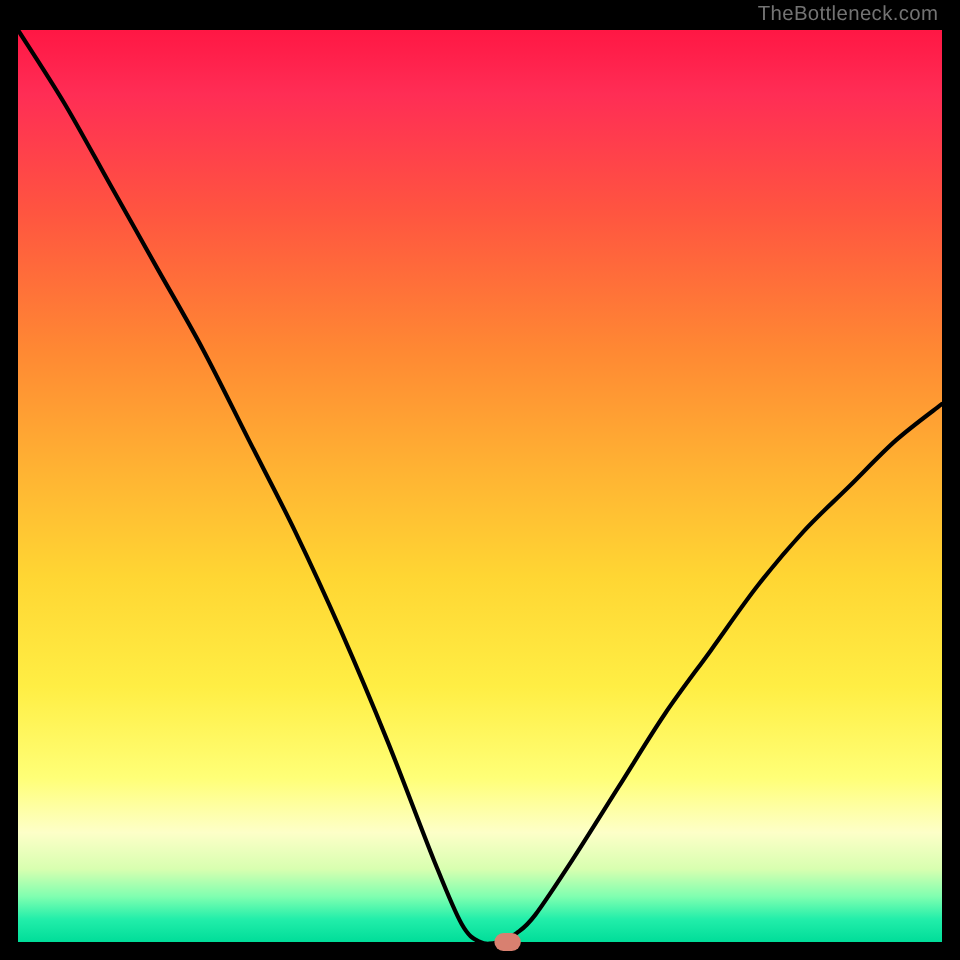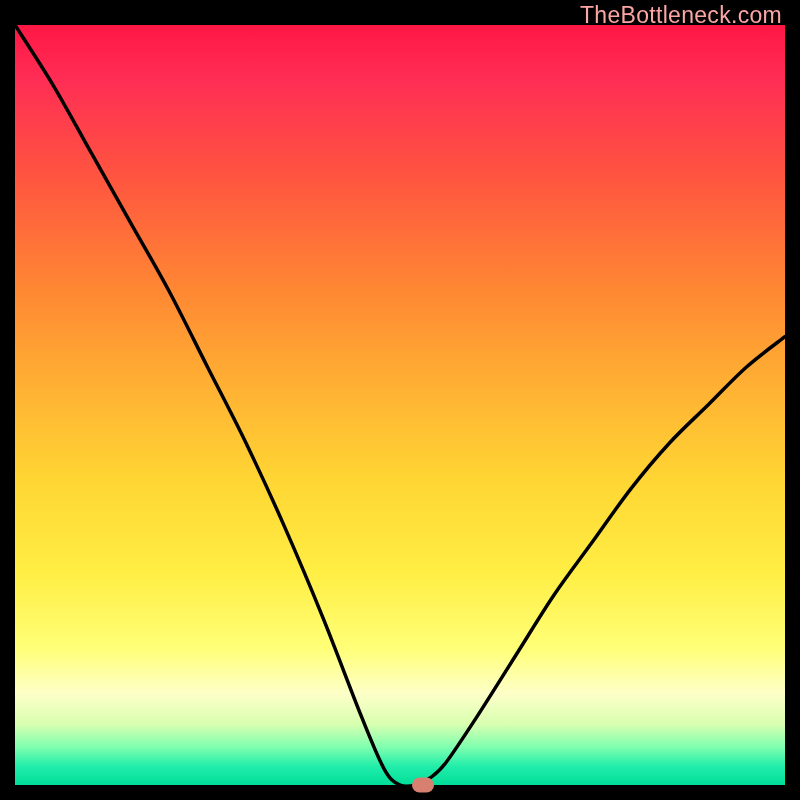--- a/index.html
+++ b/index.html
@@ -8,22 +8,22 @@
     width: 800px;
     height: 800px;
     background: #000;
     font-family: Arial, sans-serif;
     position: relative;
   }
   .watermark {
     position: absolute;
     top: 2px;
     right: 18px;
-    color: #fca5a5;
-    font-size: 23px;
+    color: #737373;
+    font-size: 17px;
     font-weight: normal;
     z-index: 10;
     letter-spacing: 0.3px;
   }
   .plot-area {
     position: absolute;
     left: 15px;
     top: 25px;
     width: 770px;
     height: 760px;

